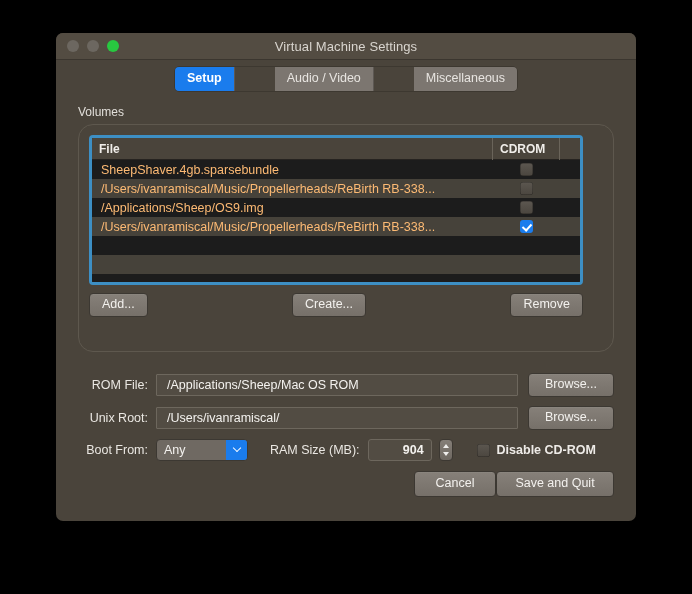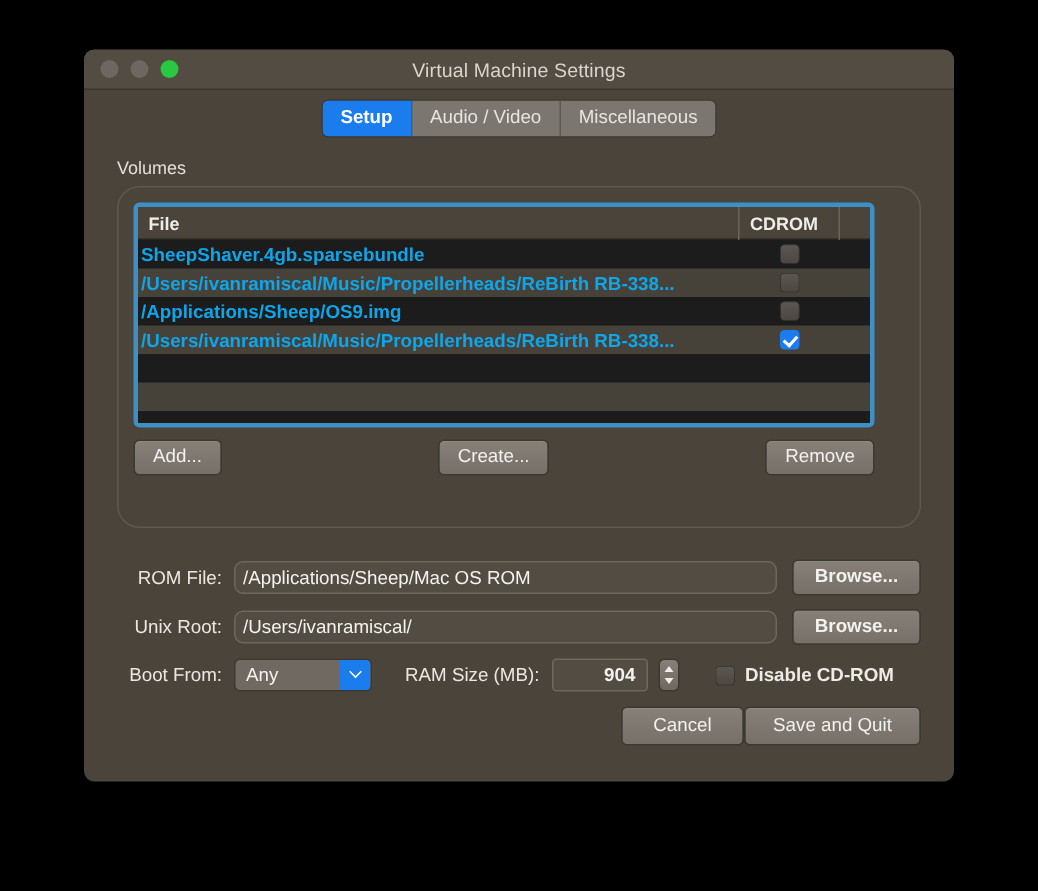--- a/index.html
+++ b/index.html
@@ -64,20 +64,21 @@
     height: 38px;
     display: flex;
     align-items: center;
     justify-content: center;
   }
   .tabs {
     display: flex;
     border-radius: 4px;
     overflow: hidden;
     box-shadow: 0 0 0 0.5px rgba(0,0,0,0.35);
+    gap: 40px;
   }
   .tab {
     font-size: 12.5px;
     color: #e8e5e1;
     padding: 4px 12px 5px 12px;
     background: #7c7670;
     border-right: 1px solid #5d5853;
     cursor: default;
     white-space: nowrap;
     line-height: 15px;
@@ -154,26 +155,25 @@
 
   .trow {
     display: flex;
     height: 19px;
     align-items: center;
   }
   .trow.odd  { background: #1c1c1c; }
   .trow.even { background: #46423a; }
   .trow .cell-file {
     flex: 1;
-    padding-left: 2px;
-    font-size: 12.5px;
-    color: #0ea5e9;
+    padding-left: 9px;
+    font-size: 12.5px;
+    color: #fdba74;
     white-space: nowrap;
     overflow: hidden;
-    font-weight: bold;
   }
   .trow .cell-cdrom {
     width: 67px;
     display: flex;
     align-items: center;
     justify-content: center;
   }
   .trow .cell-pad { width: 20px; }
 
   .cbox {
@@ -241,34 +241,33 @@
     text-align: right;
     font-size: 12.5px;
     color: #eae7e2;
     padding-right: 8px;
   }
   .tfield {
     flex: 1;
     height: 22px;
     background: #524c43;
     border: 1px solid #6d675d;
-    border-radius: 6px;
+    border-radius: 1px;
     font-size: 12.5px;
     color: #f4f2ef;
     line-height: 20px;
-    padding-left: 5px;
+    padding-left: 10px;
     white-space: nowrap;
     overflow: hidden;
   }
   .browse-btn {
     margin-left: 10px;
     width: 86px;
     text-align: center;
     padding: 3px 0 4px 0;
-    font-weight: bold;
   }
 
   
   #boot-row { margin-bottom: 0; }
   .select {
     width: 92px;
     height: 22px;
     background: #6f6962;
     border: 1px solid #3c3832;
     border-radius: 4px;

